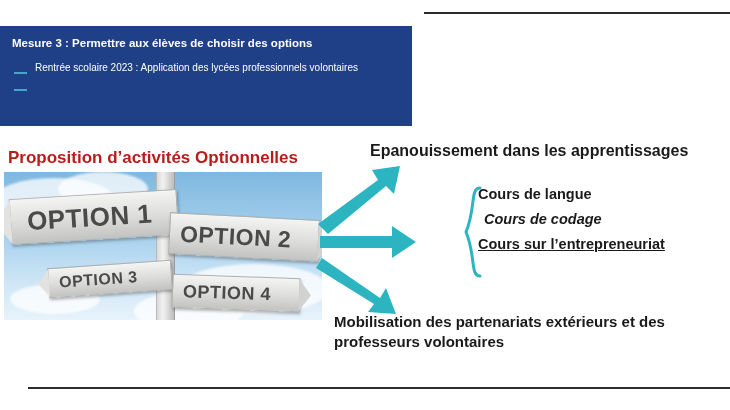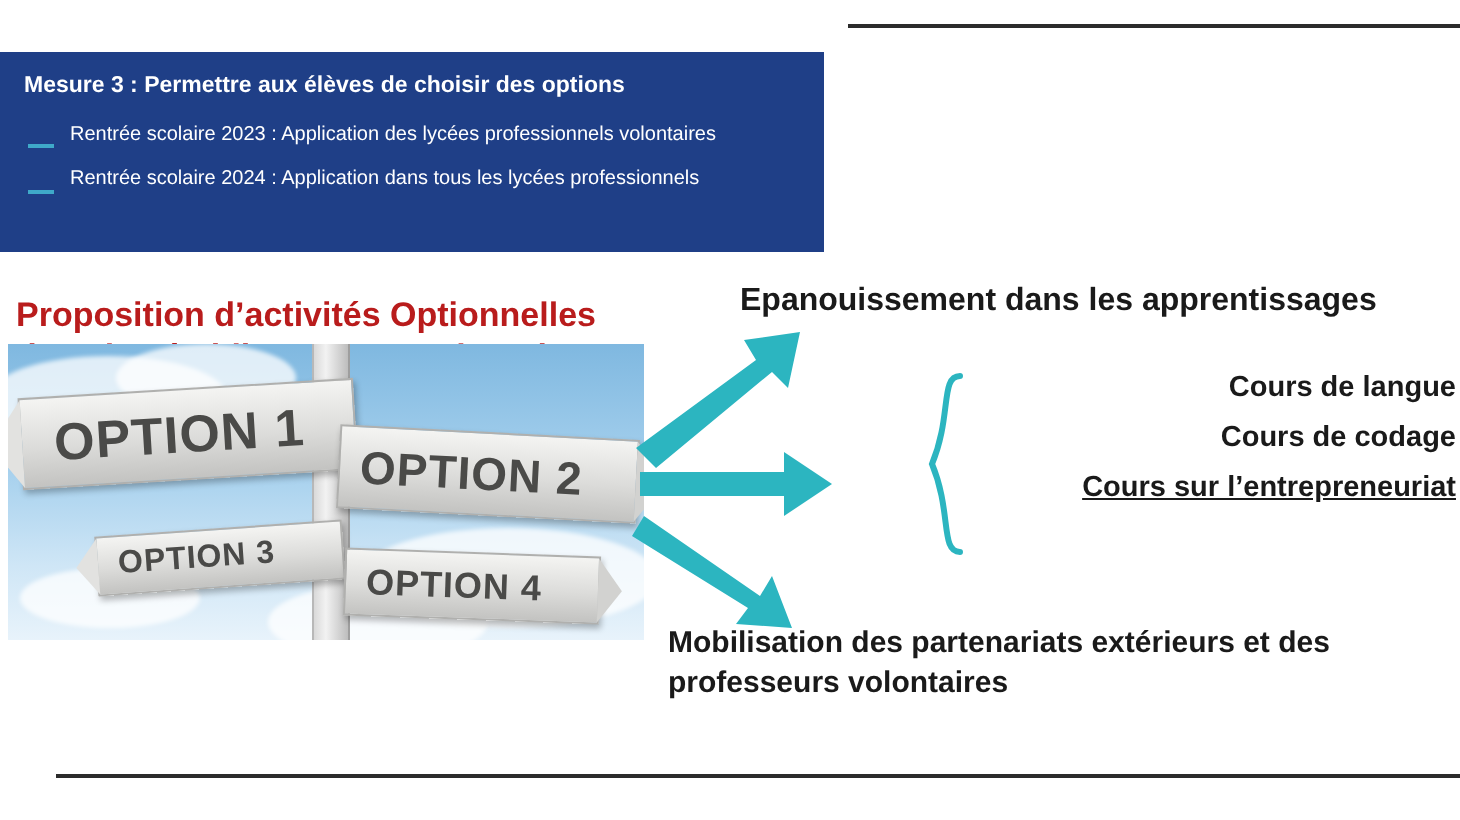--- a/index.html
+++ b/index.html
@@ -245,23 +245,22 @@
     left: 478px;
     top: 186px;
     width: 250px;
   }
   .course-item {
     font-size: 14.5px;
     font-weight: bold;
     color: #1a1a1a;
     margin-bottom: 9px;
     white-space: nowrap;
-    text-align: right;
-  }
-  .course-item.i2 { padding-left: 6px; }
+  }
+  .course-item.i2 { padding-left: 6px; font-style: italic; }
   .course-item.i3 { padding-left: 0px; text-decoration: underline; }
 
   .head-mobilisation {
     position: absolute;
     left: 334px;
     top: 312px;
     width: 400px;
     font-size: 15px;
     font-weight: bold;
     color: #1a1a1a;
@@ -276,21 +275,20 @@
   <div class="rule-top"></div>
 
   <div class="measure-box">
     <div class="measure-title">Mesure 3 : Permettre aux élèves de choisir des options</div>
     <div class="measure-item">
       <span class="dash"></span>
       <span>Rentrée scolaire 2023 : Application des lycées professionnels volontaires</span>
     </div>
     <div class="measure-item">
       <span class="dash"></span>
-      <span>Rentrée scolaire 2024 : Application dans tous les lycées professionnels</span>
     </div>
   </div>
 
   <div class="red-heading">Proposition d’activités Optionnelles dans les établissements volontaires</div>
 
   <div class="signpost">
     <div class="cloud c1"></div>
     <div class="cloud c2"></div>
     <div class="cloud c3"></div>
     <div class="cloud c4"></div>

